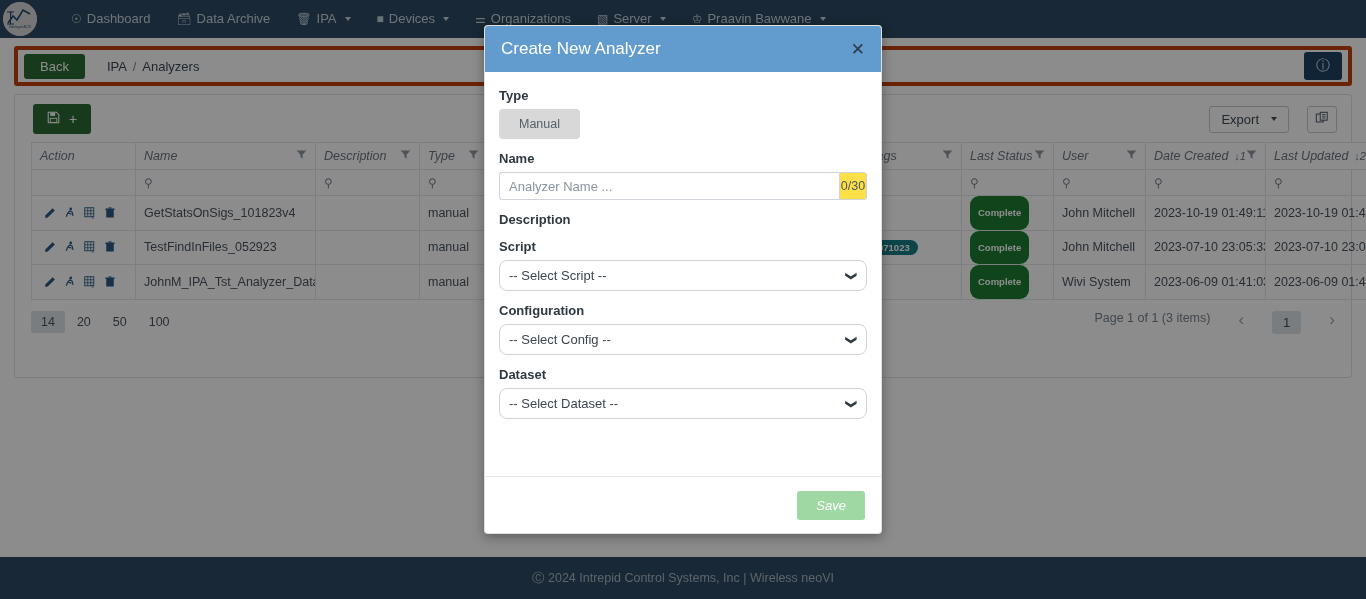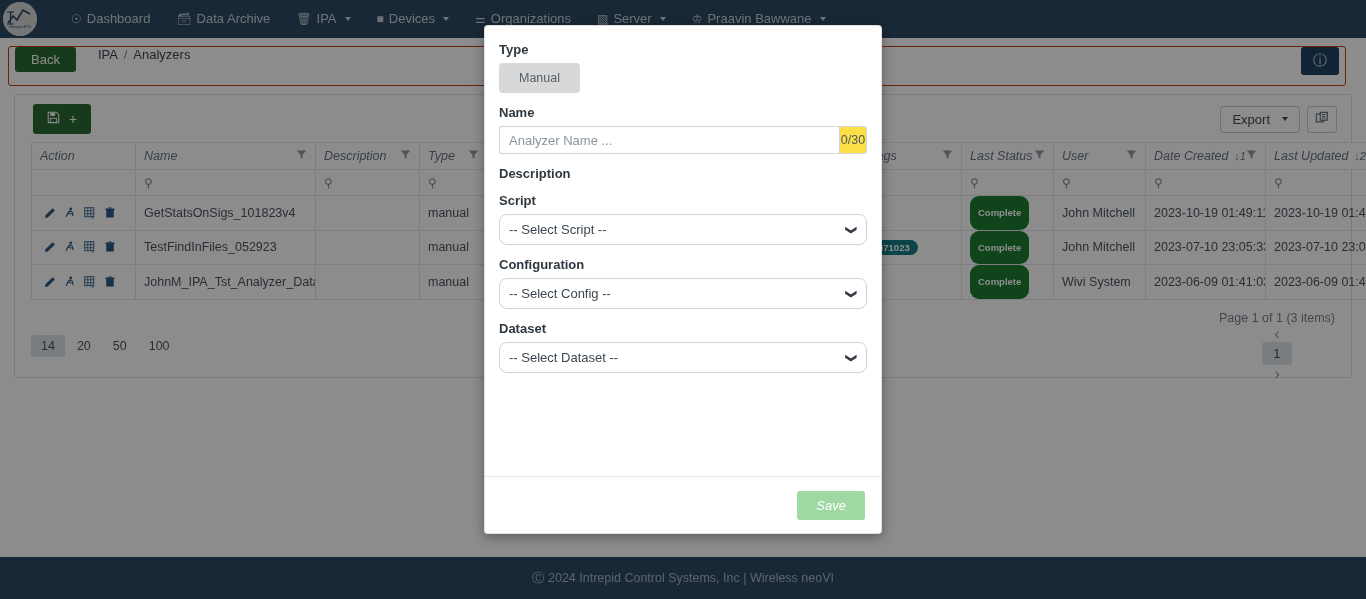--- a/index.html
+++ b/index.html
@@ -59,26 +59,26 @@
     display: inline-block;
     width: 0; height: 0;
     border-left: 3.5px solid transparent;
     border-right: 3.5px solid transparent;
     border-top: 4px solid #c9d3dc;
     margin-left: 3px;
   }
 
   
   .crumb-bar {
-    position: absolute; top: 46px; left: 8px;
+    position: absolute; top: 46px; left: 14px;
     width: 1338px; height: 40px;
     background: #ffffff;
-    border: 1px solid #c2410c;
+    border: 4px solid #c2410c;
     border-radius: 3px;
-    display: flex; align-items: flex-start;
+    display: flex; align-items: center;
     padding: 0 6px;
   }
   .back-btn {
     background: #2d6b33;
     color: #ffffff;
     font-size: 13px;
     padding: 5px 16px;
     border-radius: 3px;
     border: none;
     cursor: pointer;
@@ -110,21 +110,21 @@
   }
   .add-btn {
     background: #2d6b33;
     border: none; border-radius: 3px;
     color: #fff;
     padding: 7px 14px;
     font-size: 14px;
     display: flex; align-items: center; gap: 9px;
     cursor: pointer;
   }
-  .toolbar-right { margin-left: auto; display: flex; align-items: center; gap: 7px; }
+  .toolbar-right { margin-left: auto; display: flex; align-items: center; gap: 18px; }
   .export-btn {
     border: 1px solid #c6ccd2; background: #fff;
     border-radius: 3px;
     font-size: 13px; color: #3d4a55;
     padding: 5px 11px;
     display: flex; align-items: center; gap: 9px;
     cursor: pointer;
   }
   .export-btn .caret { border-top-color: #3d4a55; }
   .copy-btn {
@@ -207,21 +207,21 @@
     display: flex; align-items: center;
     padding: 11px 16px 0 16px;
   }
   .page-size { display: flex; align-items: center; gap: 2px; }
   .psize {
     font-size: 12.5px; color: #4a5560;
     padding: 4px 10px; border-radius: 3px;
     cursor: pointer;
   }
   .psize.active { background: #dfe3e7; }
-  .pager-right { margin-left: auto; display: flex; align-items: center; gap: 0; flex-direction: column; }
+  .pager-right { margin-left: auto; display: flex; align-items: flex-start; gap: 28px; }
   .pager-info { font-size: 12.5px; color: #78838e; }
   .pg-arrow { color: #9aa4ad; font-size: 17px; cursor: pointer; line-height: 1; }
   .pg-num {
     background: #dfe3e7; color: #3d4a55;
     font-size: 13px; padding: 4px 11px; border-radius: 3px;
     cursor: pointer;
   }
 
   
   .footer {
@@ -741,20 +741,24 @@
     <span>Ⓒ&nbsp;</span>
     <span>2024 Intrepid Control Systems, Inc | Wireless neoVI</span>
   </div>
 
 </div>
 
 <div id="dim-overlay"></div>
 
 <div class="modal">
 
+  <div class="modal-header">
+    <div class="modal-title">Create New Analyzer</div>
+    <div class="modal-close">✕</div>
+  </div>
 
   <div class="modal-body">
 
     <div class="f-group">
       <div class="f-label">Type</div>
       <span class="type-chip">Manual</span>
     </div>
 
     <div class="f-group">
       <div class="f-label">Name</div>

